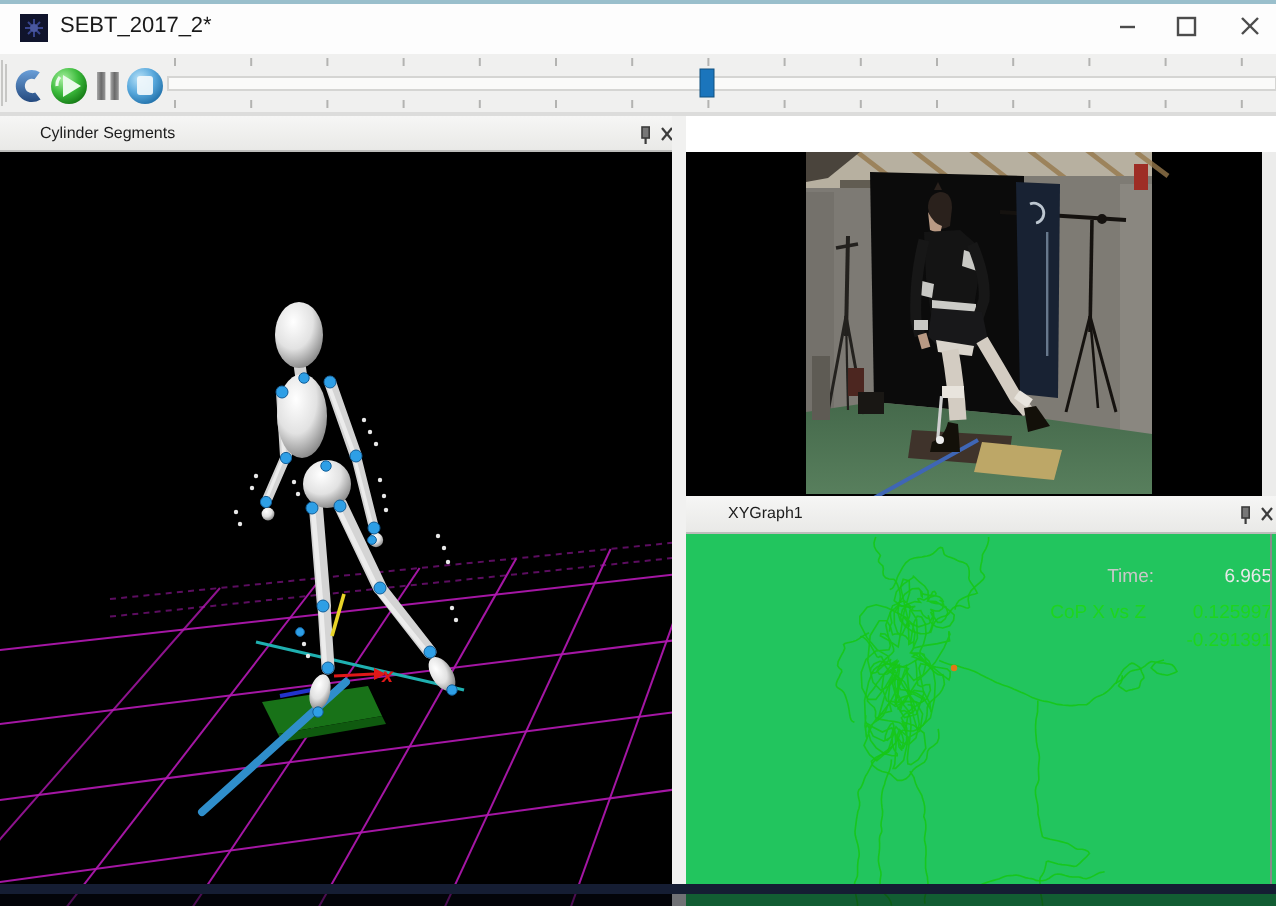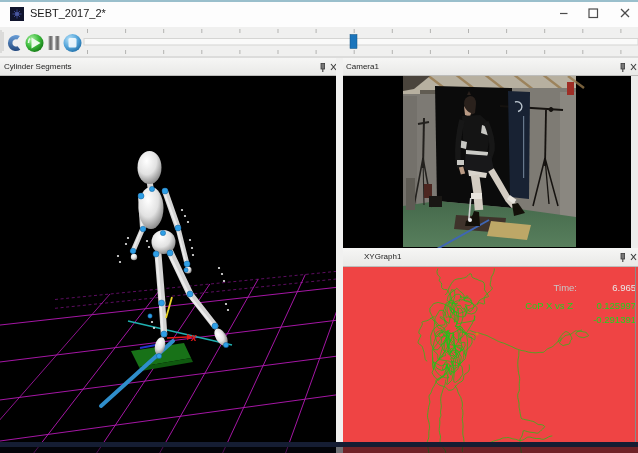--- a/index.html
+++ b/index.html
@@ -12,21 +12,21 @@
   #toolbar{left:0;top:27px;width:638px;height:29px;background:#f0f0ef;}
   #strip{left:0;top:56px;width:638px;height:2px;background:#dcdcdb;}
   .phead{background:linear-gradient(#f6f6f5,#e9e9e7);border-bottom:1px solid #bdbdbb;box-sizing:border-box;}
   .ptxt{position:absolute;font-size:8px;color:#1c1c1c;top:4px;}
   #lpanel-h{left:0;top:58px;width:336px;height:18px;}
   #lpanel{left:0;top:76px;width:336px;height:377px;background:#000;}
   #sep{left:336px;top:58px;width:7px;height:395px;background:#f1f1f0;}
   #cam-h{left:343px;top:58px;width:295px;height:18px;}
   #cam{left:343px;top:76px;width:288px;height:172px;background:#000;}
   #xy-h{left:343px;top:248px;width:295px;height:19px;}
-  #xy{left:343px;top:267px;width:295px;height:186px;background:#ef4444;}
+  #xy{left:343px;top:267px;width:295px;height:186px;background:#22c55e;}
   #redge{left:631px;top:76px;width:7px;height:172px;background:#ececeb;}
   #botnavy{left:0;top:442px;width:638px;height:5px;background:#151d33;z-index:30;}
   #botdim{left:0;top:447px;width:638px;height:6px;background:rgba(5,8,16,0.55);z-index:30;}
   svg{display:block;}
   text{font-family:"Liberation Sans",sans-serif;}
 </style>
 </head>
 <body>
 <div id="stage">
 
@@ -124,21 +124,21 @@
  <rect x="55.2" y="9" width="4.2" height="14" fill="url(#gGray)"></rect>
  <circle cx="72.5" cy="16" r="9" fill="url(#gBlue)"></circle>
  <rect x="68.5" y="11" width="8" height="9.5" rx="1.5" fill="#f2f8fc" opacity="0.92"></rect>
 </g>
 
     <rect x="350" y="7.5" width="7" height="14" fill="#1b75bc" stroke="#11507f" stroke-width="0.5"></rect>
   </svg>
   <div class="abs" id="strip"></div>
 
   <div class="abs phead" id="lpanel-h">
-    <div class="ptxt" style="left:4px;">Cylinder Segments</div>
+    <div class="ptxt" style="left:20px;">Cylinder Segments</div>
     <svg class="abs" style="left:319px;top:4px" width="18" height="11" viewBox="0 0 18 11">
         <g stroke="#3c3c3c" fill="none" stroke-width="1.1">
           <rect x="2" y="1.5" width="3.6" height="5.5" fill="#777" stroke="#3c3c3c" stroke-width="0.8"></rect>
           <line x1="3.8" y1="7" x2="3.8" y2="10"></line>
           <line x1="12" y1="2" x2="17" y2="8"></line>
           <line x1="17" y1="2" x2="12" y2="8"></line>
         </g>
       </svg>
   </div>
   <div class="abs" id="lpanel">
@@ -258,31 +258,20 @@
  <circle cx="152" cy="322" r="1.1"></circle>
           <circle cx="154" cy="328" r="1.1"></circle>
  <circle cx="120" cy="262" r="1.1"></circle>
           <circle cx="118" cy="256" r="1.1"></circle>
 </g>
 
     </svg>
   </div>
   <div class="abs" id="sep"></div>
 
-  <div class="abs phead" id="cam-h">
-    <div class="ptxt" style="left:3px;">Camera1</div>
-    <svg class="abs" style="left:276px;top:4px" width="18" height="11" viewBox="0 0 18 11">
-        <g stroke="#3c3c3c" fill="none" stroke-width="1.1">
-          <rect x="2" y="1.5" width="3.6" height="5.5" fill="#777" stroke="#3c3c3c" stroke-width="0.8"></rect>
-          <line x1="3.8" y1="7" x2="3.8" y2="10"></line>
-          <line x1="12" y1="2" x2="17" y2="8"></line>
-          <line x1="17" y1="2" x2="12" y2="8"></line>
-        </g>
-      </svg>
-  </div>
   <div class="abs" id="cam">
     <svg width="288" height="172" viewBox="343 76 288 172">
       <defs>
  <linearGradient id="floorg" x1="0" y1="0" x2="0" y2="1">
   <stop offset="0%" stop-color="#45694b"></stop>
             <stop offset="100%" stop-color="#587f5d"></stop>
  </linearGradient>
 </defs>
 <g>
 

